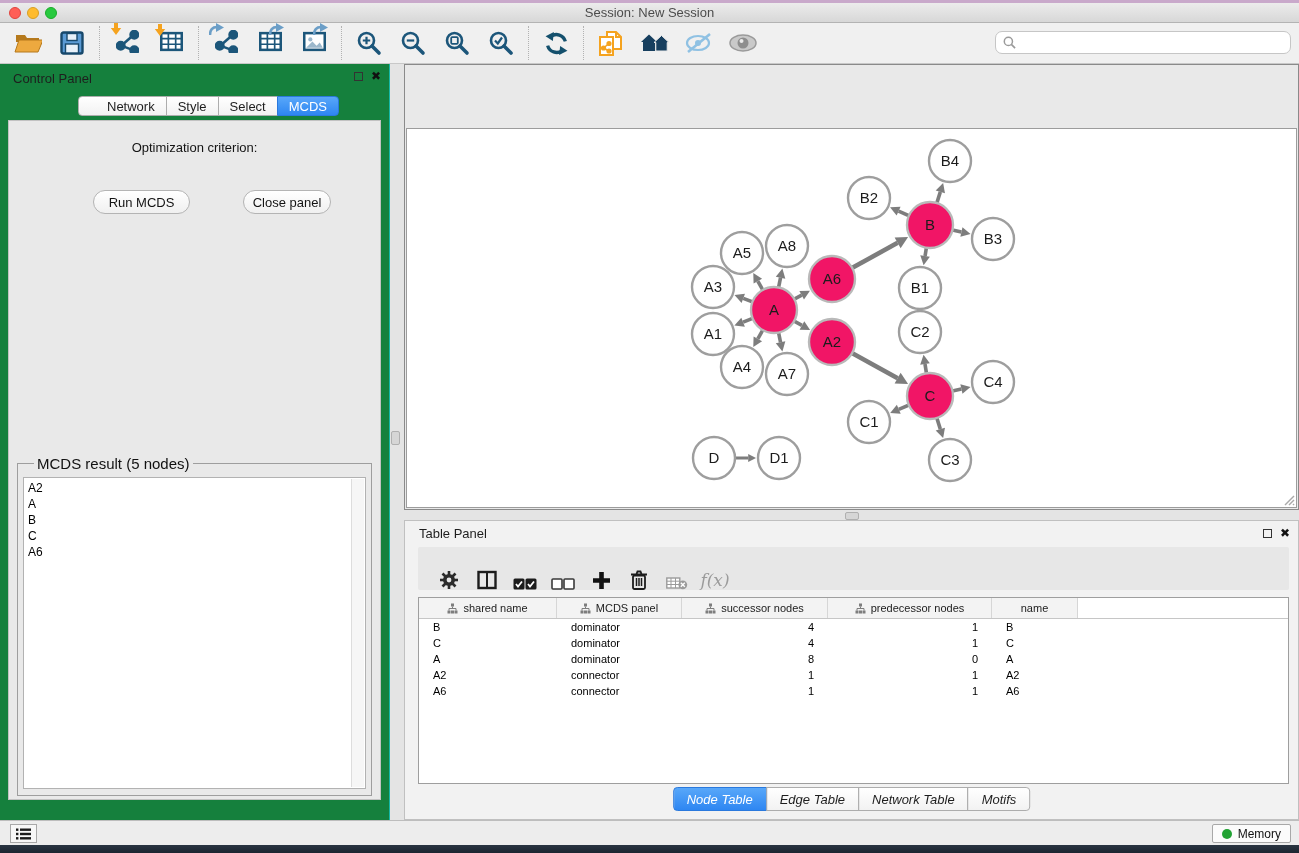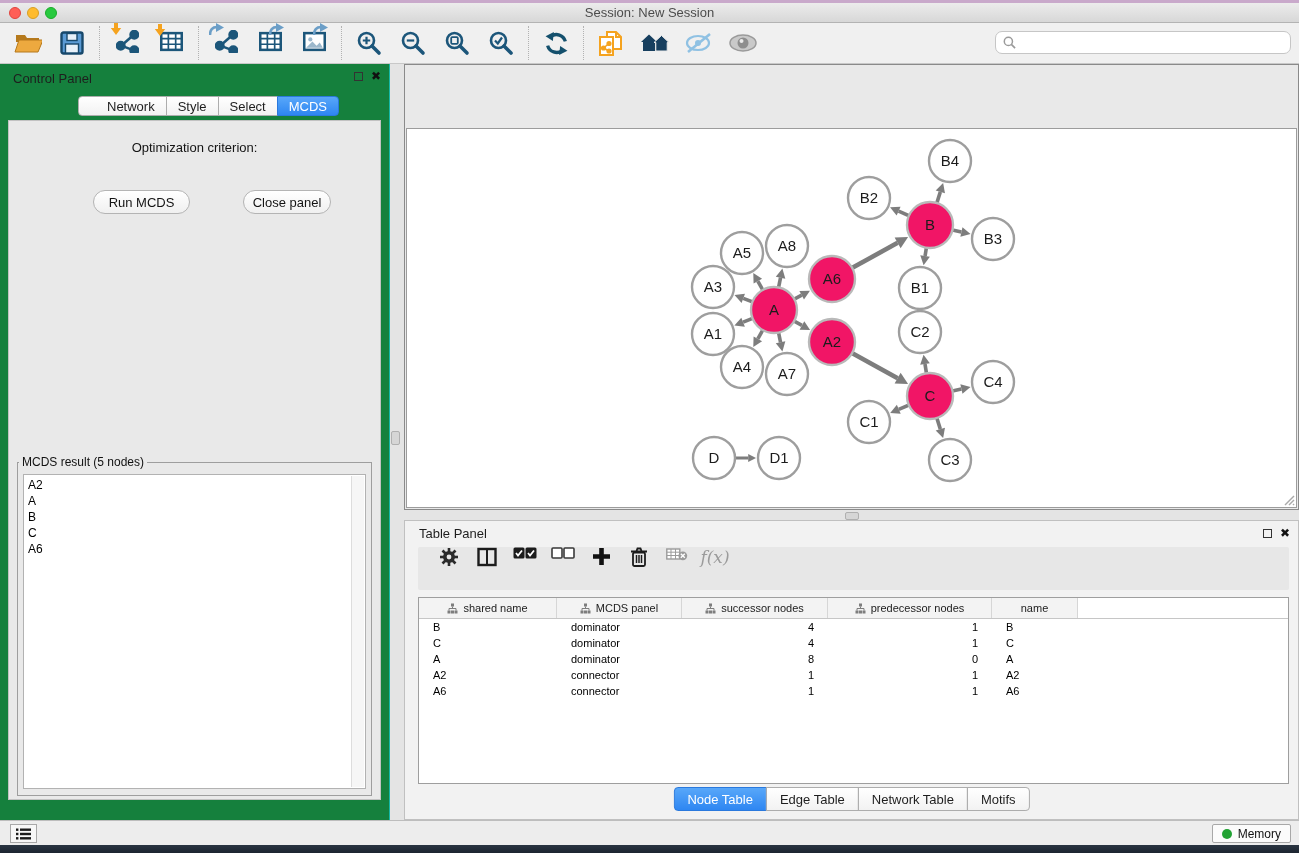--- a/index.html
+++ b/index.html
@@ -44,56 +44,56 @@
   .cp-content { position:absolute; left:8px; right:8px; top:56px; bottom:20px; background:#e9e9e9; border:1px solid #c2c2c2; }
   .opt-label { position:absolute; left:0; right:0; top:19px; text-align:center; font-size:13px; color:#141414; }
   .dropdown { position:absolute; left:34px; right:26px; top:36px; height:24px; background:#fff; border:1px solid #b4b4b4; border-radius:4px; display:flex; align-items:center; }
   .dd-text { flex:1; font-size:13px; padding-left:9px; color:#111; white-space:nowrap; overflow:hidden; }
   .dd-stepper { width:19px; height:22px; background:linear-gradient(#5fabfa,#2e86f2); border-radius:0 3px 3px 0; display:flex; align-items:center; justify-content:center; }
   .btn { position:absolute; top:69px; height:24px; background:linear-gradient(#ffffff,#f0f0f0); border:1px solid #b4b4b4; border-radius:12px; font-size:13px; color:#141414; display:flex; align-items:center; justify-content:center; }
   .btn-run { left:84px; width:97px; }
   .btn-close { left:194px; width:88px;margin-left:40px; }
 
   .mcds-fieldset { position:absolute; left:8px; right:8px; top:334px; bottom:3px; border:1px solid #9e9e9e; background:#e9e9e9; }
-  .mcds-fieldset legend { font-size:12px; color:#111; margin-left:1px; padding:0 3px; }
+  .mcds-fieldset legend { font-size:15px; color:#111; margin-left:16px; padding:0 3px; }
   .list-box { position:absolute; left:5px; right:5px; top:5px; bottom:6px; background:#fff; border:1px solid #b2b2b2; font-size:12px; line-height:16px; padding:2px 0 0 4px; }
   .list-box .scroll-track { position:absolute; right:1px; top:1px; bottom:1px; width:13px; background:#f6f6f6; border-left:1px solid #dddddd; }
   .mcds-item { height:16px; color:#000; }
 
   
   .net-window { position:absolute; left:404px; top:64px; width:895px; height:446px; background:#e9e9e9; border:1px solid #8a8a8a; }
   .nw-titlebar { position:absolute; left:0; right:0; top:0; height:22px; background:linear-gradient(#f0f0f0,#d9d9d9); border-bottom:1px solid #ababab; }
   .nw-titlebar .tl { top:5px; }
   .nw-title { text-align:center; font-size:13px; line-height:21px; color:#2b2b2b; }
   .nw-canvas { position:absolute; left:1px; right:1px; top:23px; bottom:1px; background:#fff; border:1px solid #9c9c9c;margin-top:40px; }
   .nw-canvas svg { display:block; }
   .resize-grip { position:absolute; right:1px; bottom:1px; }
 
   .vdivider-grip { position:absolute; left:391px; top:431px; width:9px; height:14px; background:#d6d6d6; border:1px solid #b0b0b0; border-radius:2px; }
   .hdivider-grip { position:absolute; left:845px; top:512px; width:14px; height:8px; background:#d6d6d6; border:1px solid #b0b0b0; border-radius:2px; }
 
   
   .table-panel { position:absolute; left:404px; top:520px; width:895px; height:300px; background:#f2f2f2; border:1px solid #c0c0c0; }
   .tp-title { position:absolute; left:14px; top:5px; font-size:13px; color:#1e1e1e; }
-  .tp-toolbar { position:absolute; left:13px; right:9px; top:26px; height:43px; background:#e7e7e7; border-radius:2px; display:flex; align-items:flex-start; padding-left:12px; }
+  .tp-toolbar { position:absolute; left:13px; right:9px; top:26px; height:43px; background:#e7e7e7; border-radius:2px; display:flex; align-items:flex-end; padding-left:12px; }
   .tp-btn { width:38px; display:flex; align-items:center; justify-content:center; flex:none; }
   .fx-label { font-family:"DejaVu Serif","Liberation Serif",serif; font-style:italic; font-size:17px; color:#9b9b9b; }
 
   .data-table { position:absolute; left:13px; right:9px; top:76px; bottom:35px; background:#fff; border:1px solid #9e9e9e; overflow:hidden; }
   .table-head { display:flex; height:21px; background:#f3f3f3; border-bottom:1px solid #c6c6c6; }
   .th { display:flex; align-items:center; justify-content:center; gap:5px; font-size:11px; color:#222; border-right:1px solid #d6d6d6; flex:none; }
   .th-filler { flex:1; background:#fff; }
   .tr { display:flex; height:16px; line-height:16px; font-size:11px; color:#000; }
   .td { flex:none; white-space:nowrap; overflow:hidden; }
   .col0 { width:138px; } .col1 { width:125px; } .col2 { width:146px; } .col3 { width:164px; } .col4 { width:86px; }
   .al-left { text-align:left; padding-left:14px; }
   .al-right { text-align:right; padding-right:14px; }
 
   .tp-tabs { position:absolute; left:50%; transform:translateX(-50%); bottom:8px; height:24px; }
-  .tp-tabs .seg { height:24px; padding:0 13px; }
+  .tp-tabs .seg { height:24px; padding:0 13px;font-style:italic; }
 
   
   .status-bar { position:absolute; left:0; top:820px; right:0; height:25px; background:#ededed; border-top:1px solid #bdbdbd; }
   .list-btn { position:absolute; left:10px; top:3px; width:27px; height:19px; background:#f7f7f7; border:1px solid #a8a8a8; display:flex; align-items:center; justify-content:center; }
   .memory-btn { position:absolute; right:8px; top:3px; height:19px; background:#fbfbfb; border:1px solid #a8a8a8; border-radius:2px; display:flex; align-items:center; gap:6px; padding:0 9px; font-size:12px; color:#111; }
   .memory-dot { width:10px; height:10px; border-radius:50%; background:#21a233; }
 </style>
 </head>
 <body>
 

